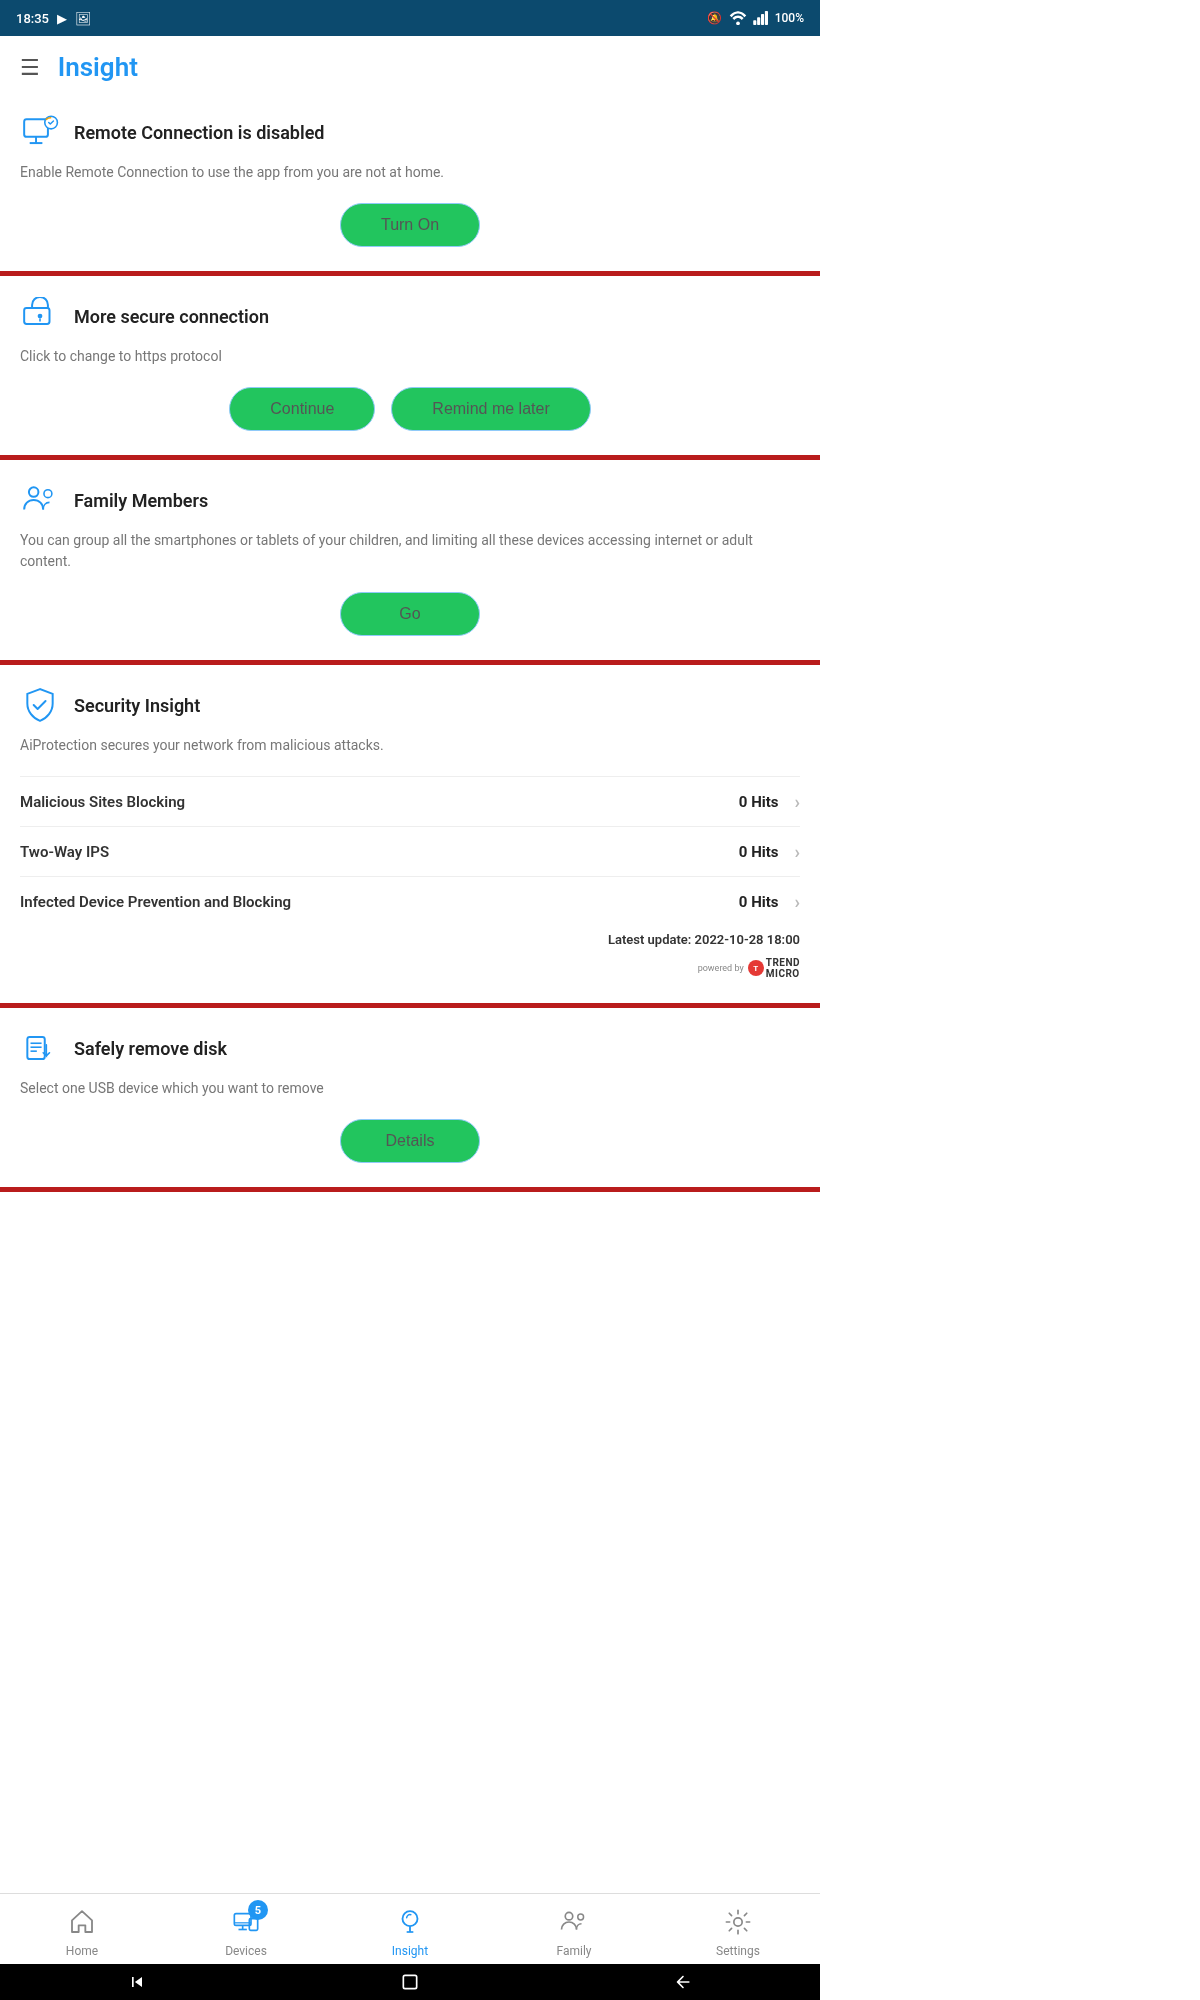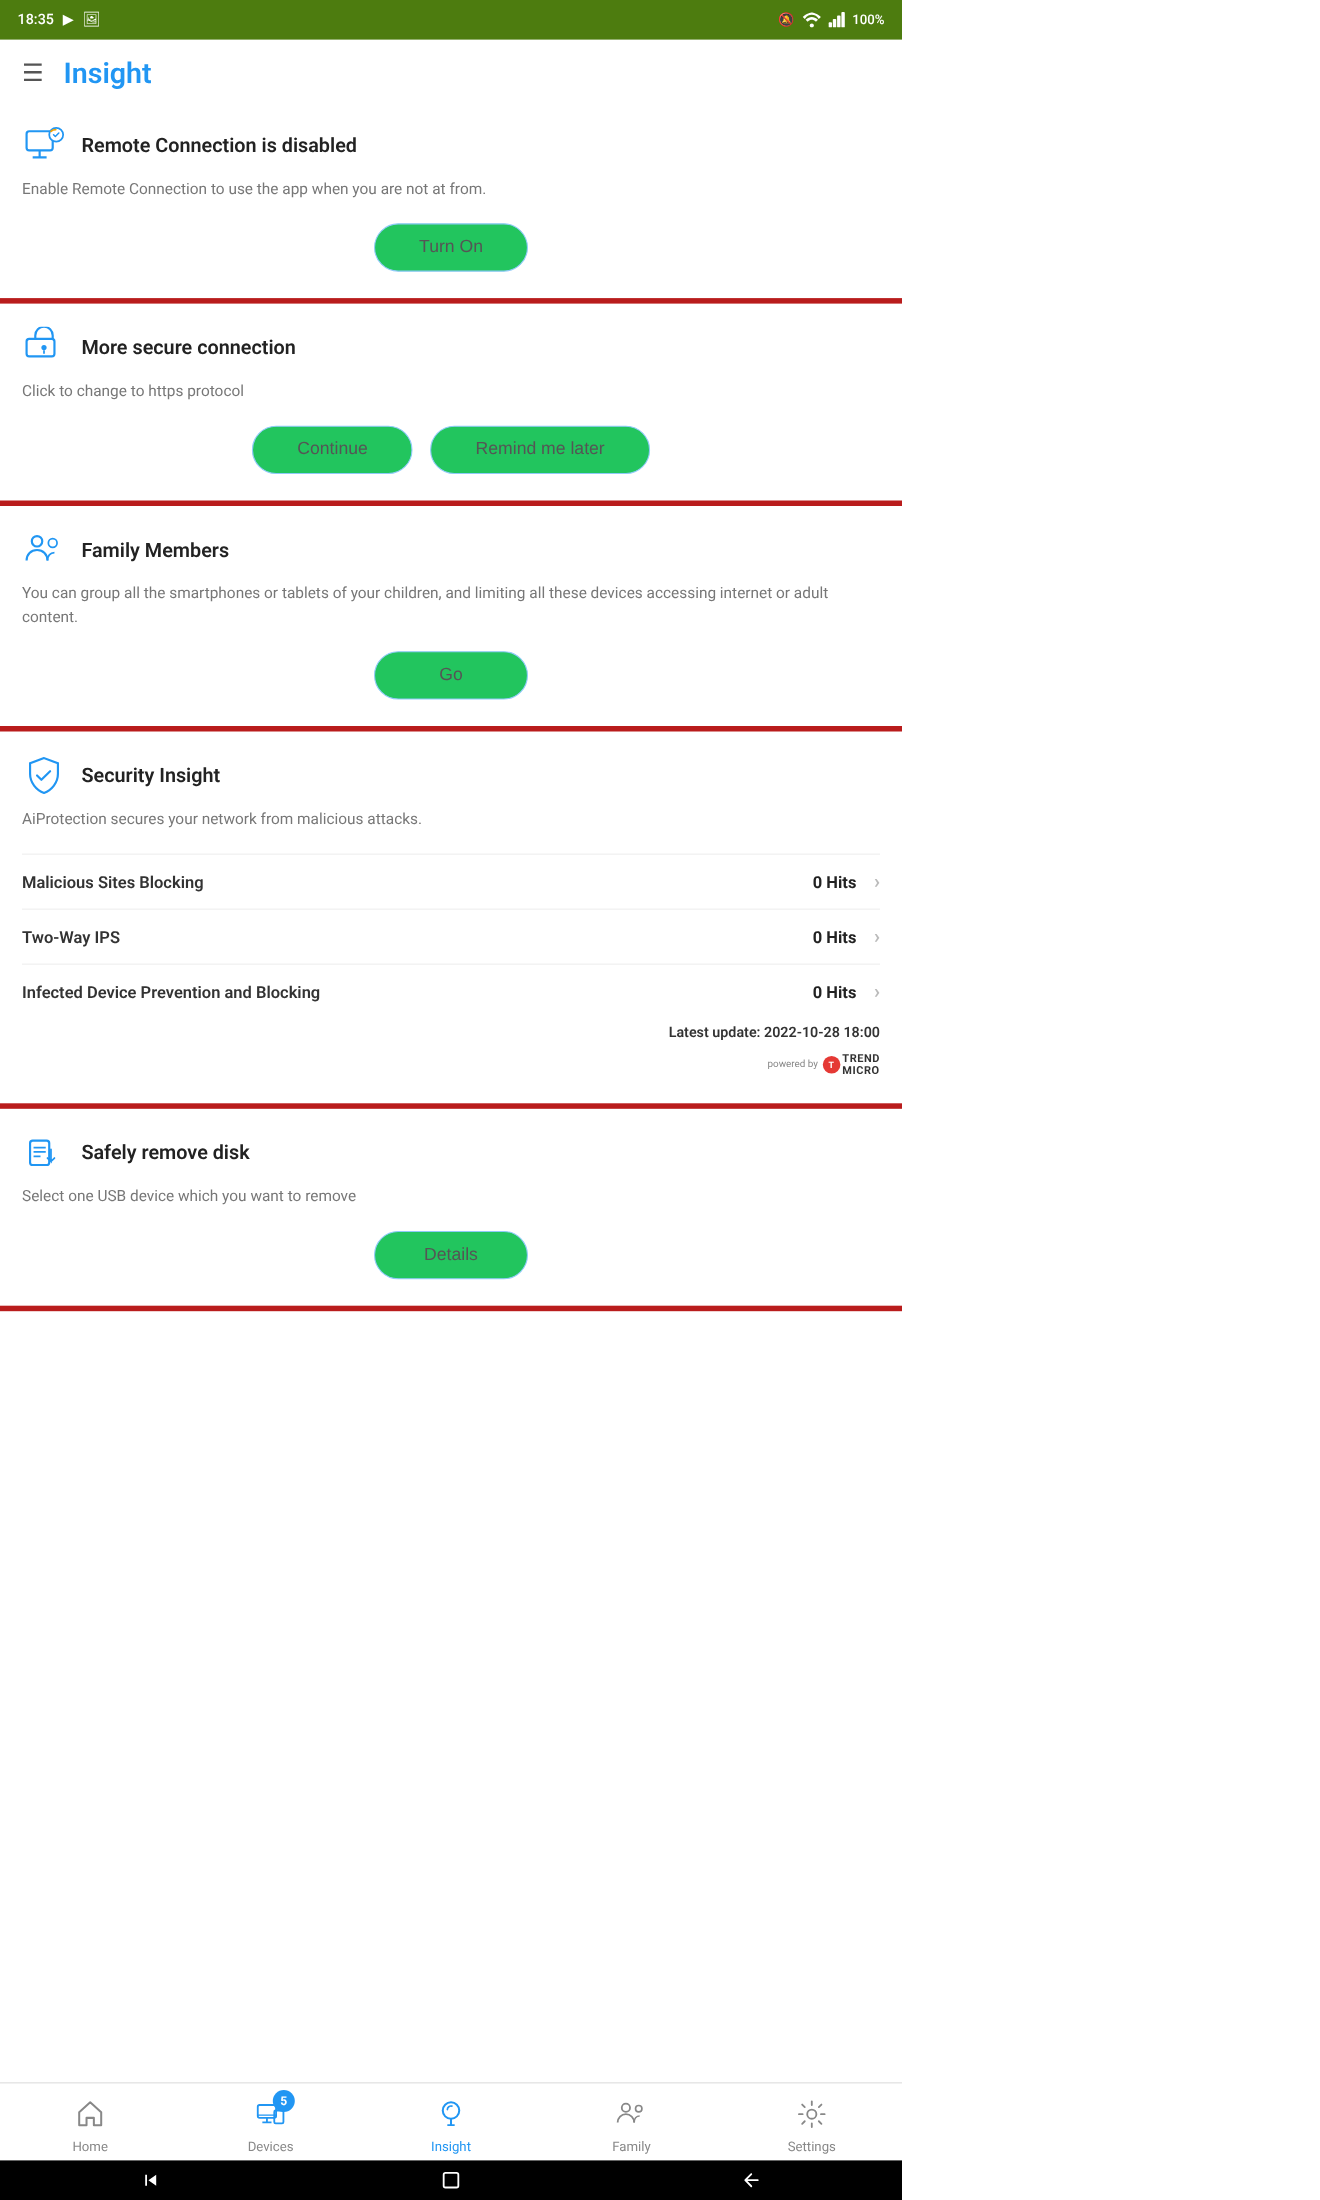--- a/index.html
+++ b/index.html
@@ -8,21 +8,21 @@
       font-family: -apple-system, BlinkMacSystemFont, 'Segoe UI', Roboto, sans-serif;
       background: #fff;
       width: 820px;
       min-height: 2000px;
       position: relative;
       overflow-x: hidden;
     }
 
     
     .status-bar {
-      background: #4d7c0f;
+      background: #0c4a6e;
       color: #fff;
       height: 36px;
       display: flex;
       align-items: center;
       justify-content: space-between;
       padding: 0 16px;
       font-size: 13px;
       font-weight: 500;
     }
     .status-left { display: flex; align-items: center; gap: 8px; }
@@ -249,21 +249,21 @@
         <rect x="4" y="8" width="30" height="22" rx="3" stroke="#2196F3" stroke-width="2.5" fill="none"></rect>
         <line x1="19" y1="30" x2="19" y2="38" stroke="#2196F3" stroke-width="2.5"></line>
         <line x1="11" y1="38" x2="27" y2="38" stroke="#2196F3" stroke-width="2.5"></line>
         <circle cx="38" cy="12" r="8" fill="#fff" stroke="#2196F3" stroke-width="2"></circle>
         <path d="M35 12l2 2 4-4" stroke="#2196F3" stroke-width="1.8" stroke-linecap="round" stroke-linejoin="round"></path>
         <path d="M32 8c1.5-1.5 3.5-2 5.5-2" stroke="#f4a300" stroke-width="2" stroke-linecap="round"></path>
       </svg>
     </div>
     <span class="section-title">Remote Connection is disabled</span>
   </div>
-  <p class="section-desc">Enable Remote Connection to use the app when you are not at from.</p>
+  <p class="section-desc">Enable Remote Connection to use the app from you are not at home.</p>
   <div class="btn-container">
     <button class="btn">Turn On</button>
   </div>
 </div>
 
 <div class="section">
   <div class="section-header">
     <div class="section-icon">
       <svg width="38" height="38" viewBox="0 0 48 48" fill="none">
         <rect x="4" y="14" width="32" height="20" rx="3" stroke="#2196F3" stroke-width="2.5" fill="none"></rect>

